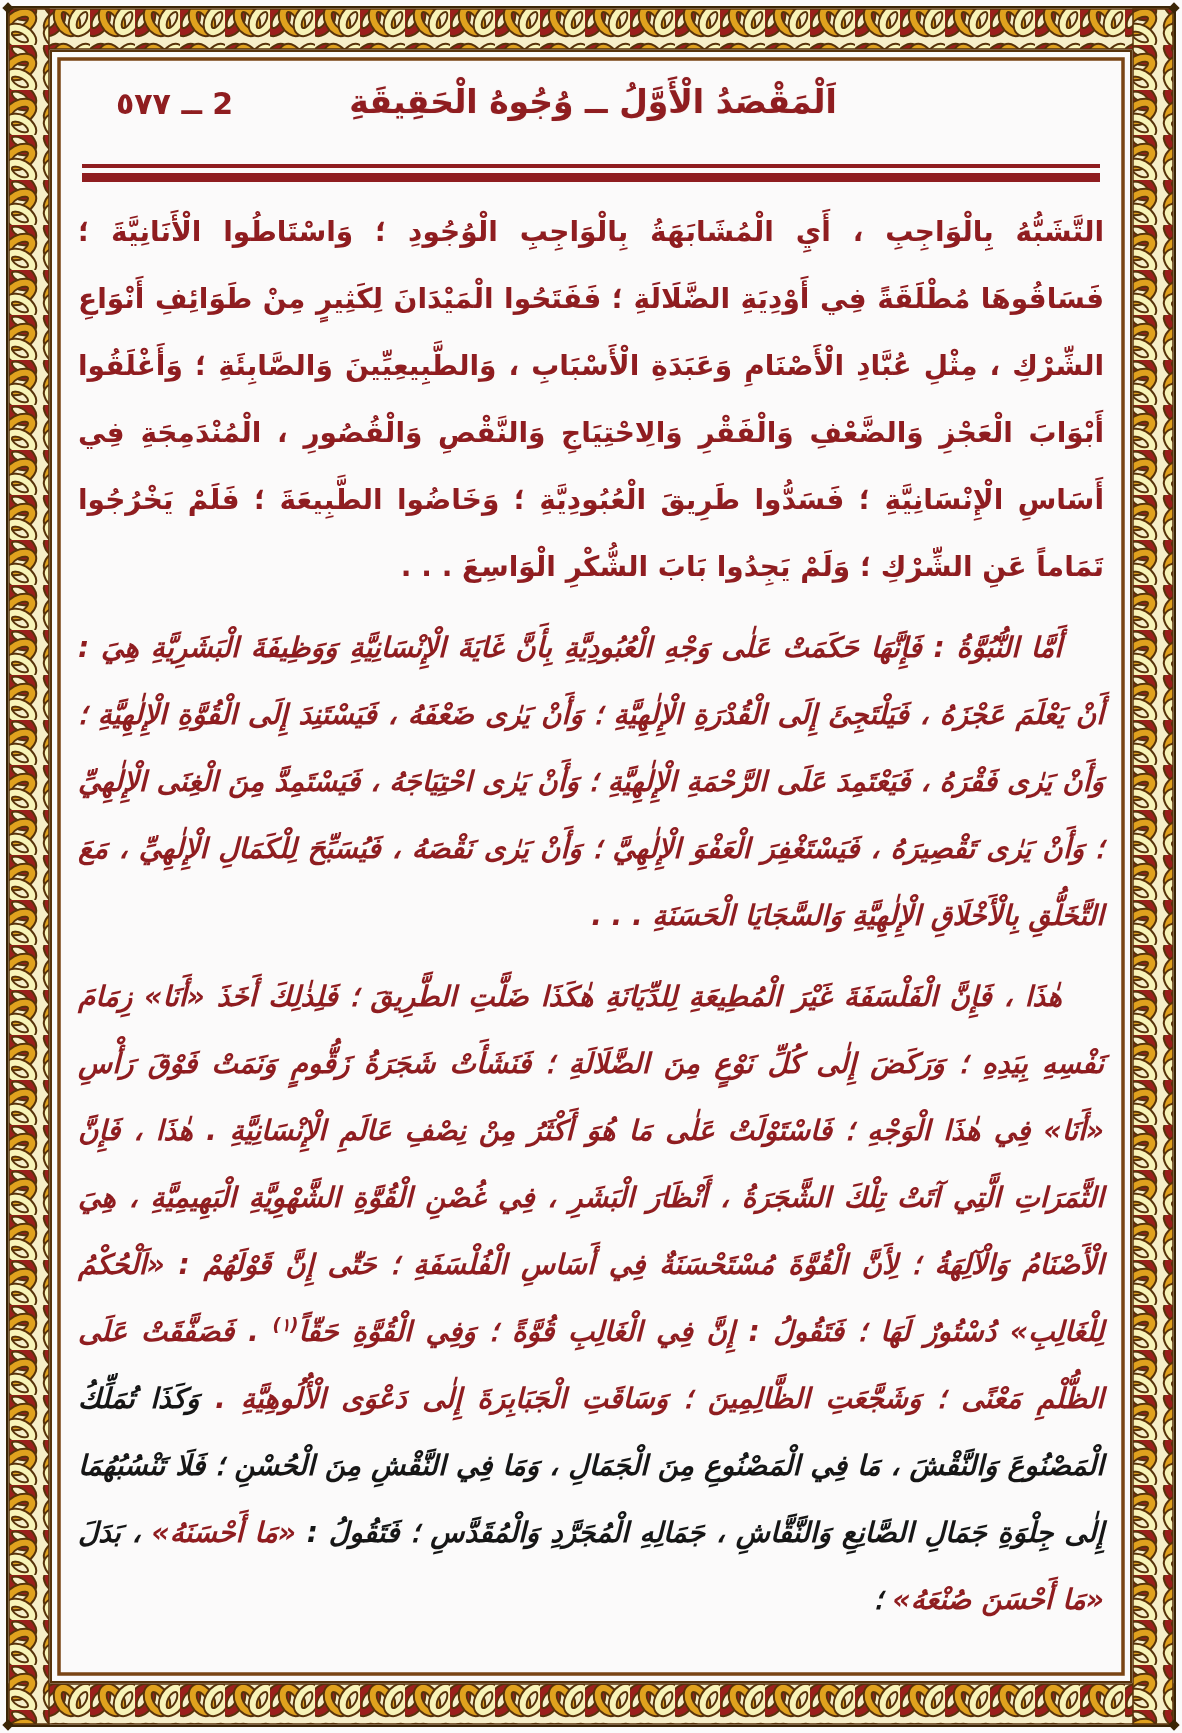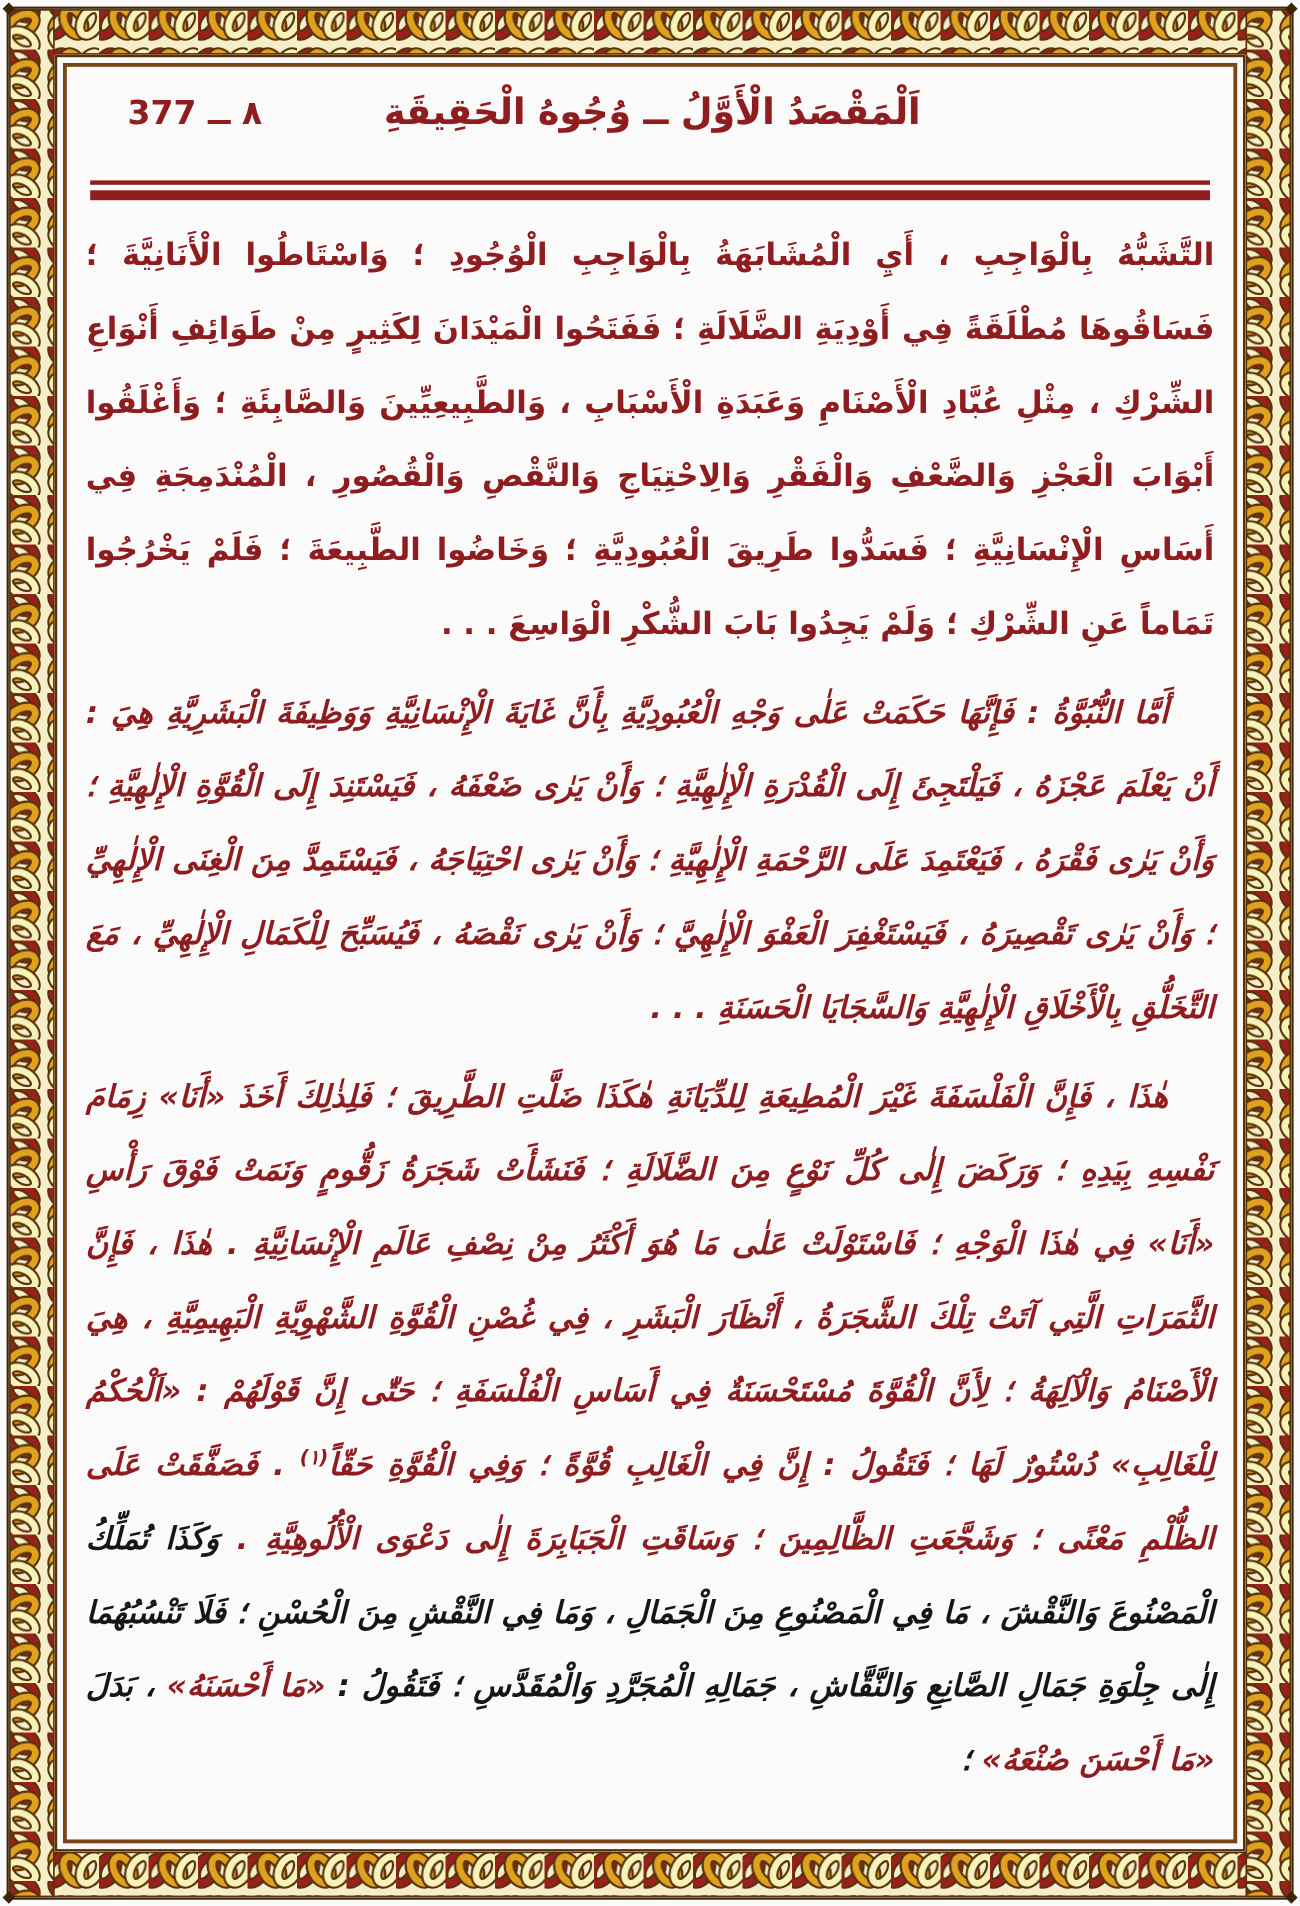--- a/index.html
+++ b/index.html
@@ -95,21 +95,21 @@
     <rect x="4" y="4" width="8" height="8" fill="#3a2506" transform="rotate(45 8 8)"></rect>
     <rect x="1170" y="4" width="8" height="8" fill="#3a2506" transform="rotate(45 1174 8)"></rect>
     <rect x="4" y="1721" width="8" height="8" fill="#3a2506" transform="rotate(45 8 1725)"></rect>
     <rect x="1170" y="1721" width="8" height="8" fill="#3a2506" transform="rotate(45 1174 1725)"></rect>
   </svg>
 
   <div class="content">
 
     <div class="hdr">
       <div class="hdr-title">اَلْمَقْصَدُ الْأَوَّلُ ــ وُجُوهُ الْحَقِيقَةِ</div>
-      <div class="hdr-pagenum">٨ ــ 377</div>
+      <div class="hdr-pagenum">2 ــ ٥٧٧</div>
     </div>
     <div class="hdr-rule"></div>
 
     <div class="bodytext">
 
       <p><span class="seg-maroon">التَّشَبُّهُ بِالْوَاجِبِ ، أَيِ الْمُشَابَهَةُ بِالْوَاجِبِ الْوُجُودِ ؛ وَاسْتَاطُوا الْأَنَانِيَّةَ ؛ فَسَاقُوهَا مُطْلَقَةً فِي أَوْدِيَةِ الضَّلَالَةِ ؛ فَفَتَحُوا الْمَيْدَانَ لِكَثِيرٍ مِنْ طَوَائِفِ أَنْوَاعِ الشِّرْكِ ، مِثْلِ عُبَّادِ الْأَصْنَامِ وَعَبَدَةِ الْأَسْبَابِ ، وَالطَّبِيعِيِّينَ وَالصَّابِئَةِ ؛ وَأَغْلَقُوا أَبْوَابَ الْعَجْزِ وَالضَّعْفِ وَالْفَقْرِ وَالِاحْتِيَاجِ وَالنَّقْصِ وَالْقُصُورِ ، الْمُنْدَمِجَةِ فِي أَسَاسِ الْإِنْسَانِيَّةِ ؛ فَسَدُّوا طَرِيقَ الْعُبُودِيَّةِ ؛ وَخَاضُوا الطَّبِيعَةَ ؛ فَلَمْ يَخْرُجُوا تَمَاماً عَنِ الشِّرْكِ ؛ وَلَمْ يَجِدُوا بَابَ الشُّكْرِ الْوَاسِعَ . . .</span></p>
 
       <p class="indent"><span class="seg-maroon">أَمَّا النُّبُوَّةُ : فَإِنَّهَا حَكَمَتْ عَلٰى وَجْهِ الْعُبُودِيَّةِ بِأَنَّ غَايَةَ الْإِنْسَانِيَّةِ وَوَظِيفَةَ الْبَشَرِيَّةِ هِيَ : أَنْ يَعْلَمَ عَجْزَهُ ، فَيَلْتَجِئَ إِلَى الْقُدْرَةِ الْإِلٰهِيَّةِ ؛ وَأَنْ يَرٰى ضَعْفَهُ ، فَيَسْتَنِدَ إِلَى الْقُوَّةِ الْإِلٰهِيَّةِ ؛ وَأَنْ يَرٰى فَقْرَهُ ، فَيَعْتَمِدَ عَلَى الرَّحْمَةِ الْإِلٰهِيَّةِ ؛ وَأَنْ يَرٰى احْتِيَاجَهُ ، فَيَسْتَمِدَّ مِنَ الْغِنَى الْإِلٰهِيِّ ؛ وَأَنْ يَرٰى تَقْصِيرَهُ ، فَيَسْتَغْفِرَ الْعَفْوَ الْإِلٰهِيَّ ؛ وَأَنْ يَرٰى نَقْصَهُ ، فَيُسَبِّحَ لِلْكَمَالِ الْإِلٰهِيِّ ، مَعَ التَّخَلُّقِ بِالْأَخْلَاقِ الْإِلٰهِيَّةِ وَالسَّجَايَا الْحَسَنَةِ . . .</span></p>
 
       <p class="indent"><span class="seg-maroon">هٰذَا ، فَإِنَّ الْفَلْسَفَةَ غَيْرَ الْمُطِيعَةِ لِلدِّيَانَةِ هٰكَذَا ضَلَّتِ الطَّرِيقَ ؛ فَلِذٰلِكَ أَخَذَ «أَنَا» زِمَامَ نَفْسِهِ بِيَدِهِ ؛ وَرَكَضَ إِلٰى كُلِّ نَوْعٍ مِنَ الضَّلَالَةِ ؛ فَنَشَأَتْ شَجَرَةُ زَقُّومٍ وَنَمَتْ فَوْقَ رَأْسِ «أَنَا» فِي هٰذَا الْوَجْهِ ؛ فَاسْتَوْلَتْ عَلٰى مَا هُوَ أَكْثَرُ مِنْ نِصْفِ عَالَمِ الْإِنْسَانِيَّةِ . هٰذَا ، فَإِنَّ الثَّمَرَاتِ الَّتِي آتَتْ تِلْكَ الشَّجَرَةُ ، أَنْظَارَ الْبَشَرِ ، فِي غُصْنِ الْقُوَّةِ الشَّهْوِيَّةِ الْبَهِيمِيَّةِ ، هِيَ الْأَصْنَامُ وَالْآلِهَةُ ؛ لِأَنَّ الْقُوَّةَ مُسْتَحْسَنَةٌ فِي أَسَاسِ الْفُلْسَفَةِ ؛ حَتّٰى إِنَّ قَوْلَهُمْ : «اَلْحُكْمُ لِلْغَالِبِ» دُسْتُورٌ لَهَا ؛ فَتَقُولُ : إِنَّ فِي الْغَالِبِ قُوَّةً ؛ وَفِي الْقُوَّةِ حَقّاً</span><span class="fn-ref">(١)</span><span class="seg-maroon"> . فَصَفَّقَتْ عَلَى الظُّلْمِ مَعْنًى ؛ وَشَجَّعَتِ الظَّالِمِينَ ؛ وَسَاقَتِ الْجَبَابِرَةَ إِلٰى دَعْوَى الْأُلُوهِيَّةِ . </span><span class="seg-black">وَكَذَا تُمَلِّكُ الْمَصْنُوعَ وَالنَّقْشَ ، مَا فِي الْمَصْنُوعِ مِنَ الْجَمَالِ ، وَمَا فِي النَّقْشِ مِنَ الْحُسْنِ ؛ فَلَا تَنْسُبُهُمَا إِلٰى جِلْوَةِ جَمَالِ الصَّانِعِ وَالنَّقَّاشِ ، جَمَالِهِ الْمُجَرَّدِ وَالْمُقَدَّسِ ؛ فَتَقُولُ : </span><span class="seg-maroon">«مَا أَحْسَنَهُ»</span><span class="seg-black"> ، بَدَلَ </span><span class="seg-maroon">«مَا أَحْسَنَ صُنْعَهُ»</span><span class="seg-black"> ؛</span></p>

